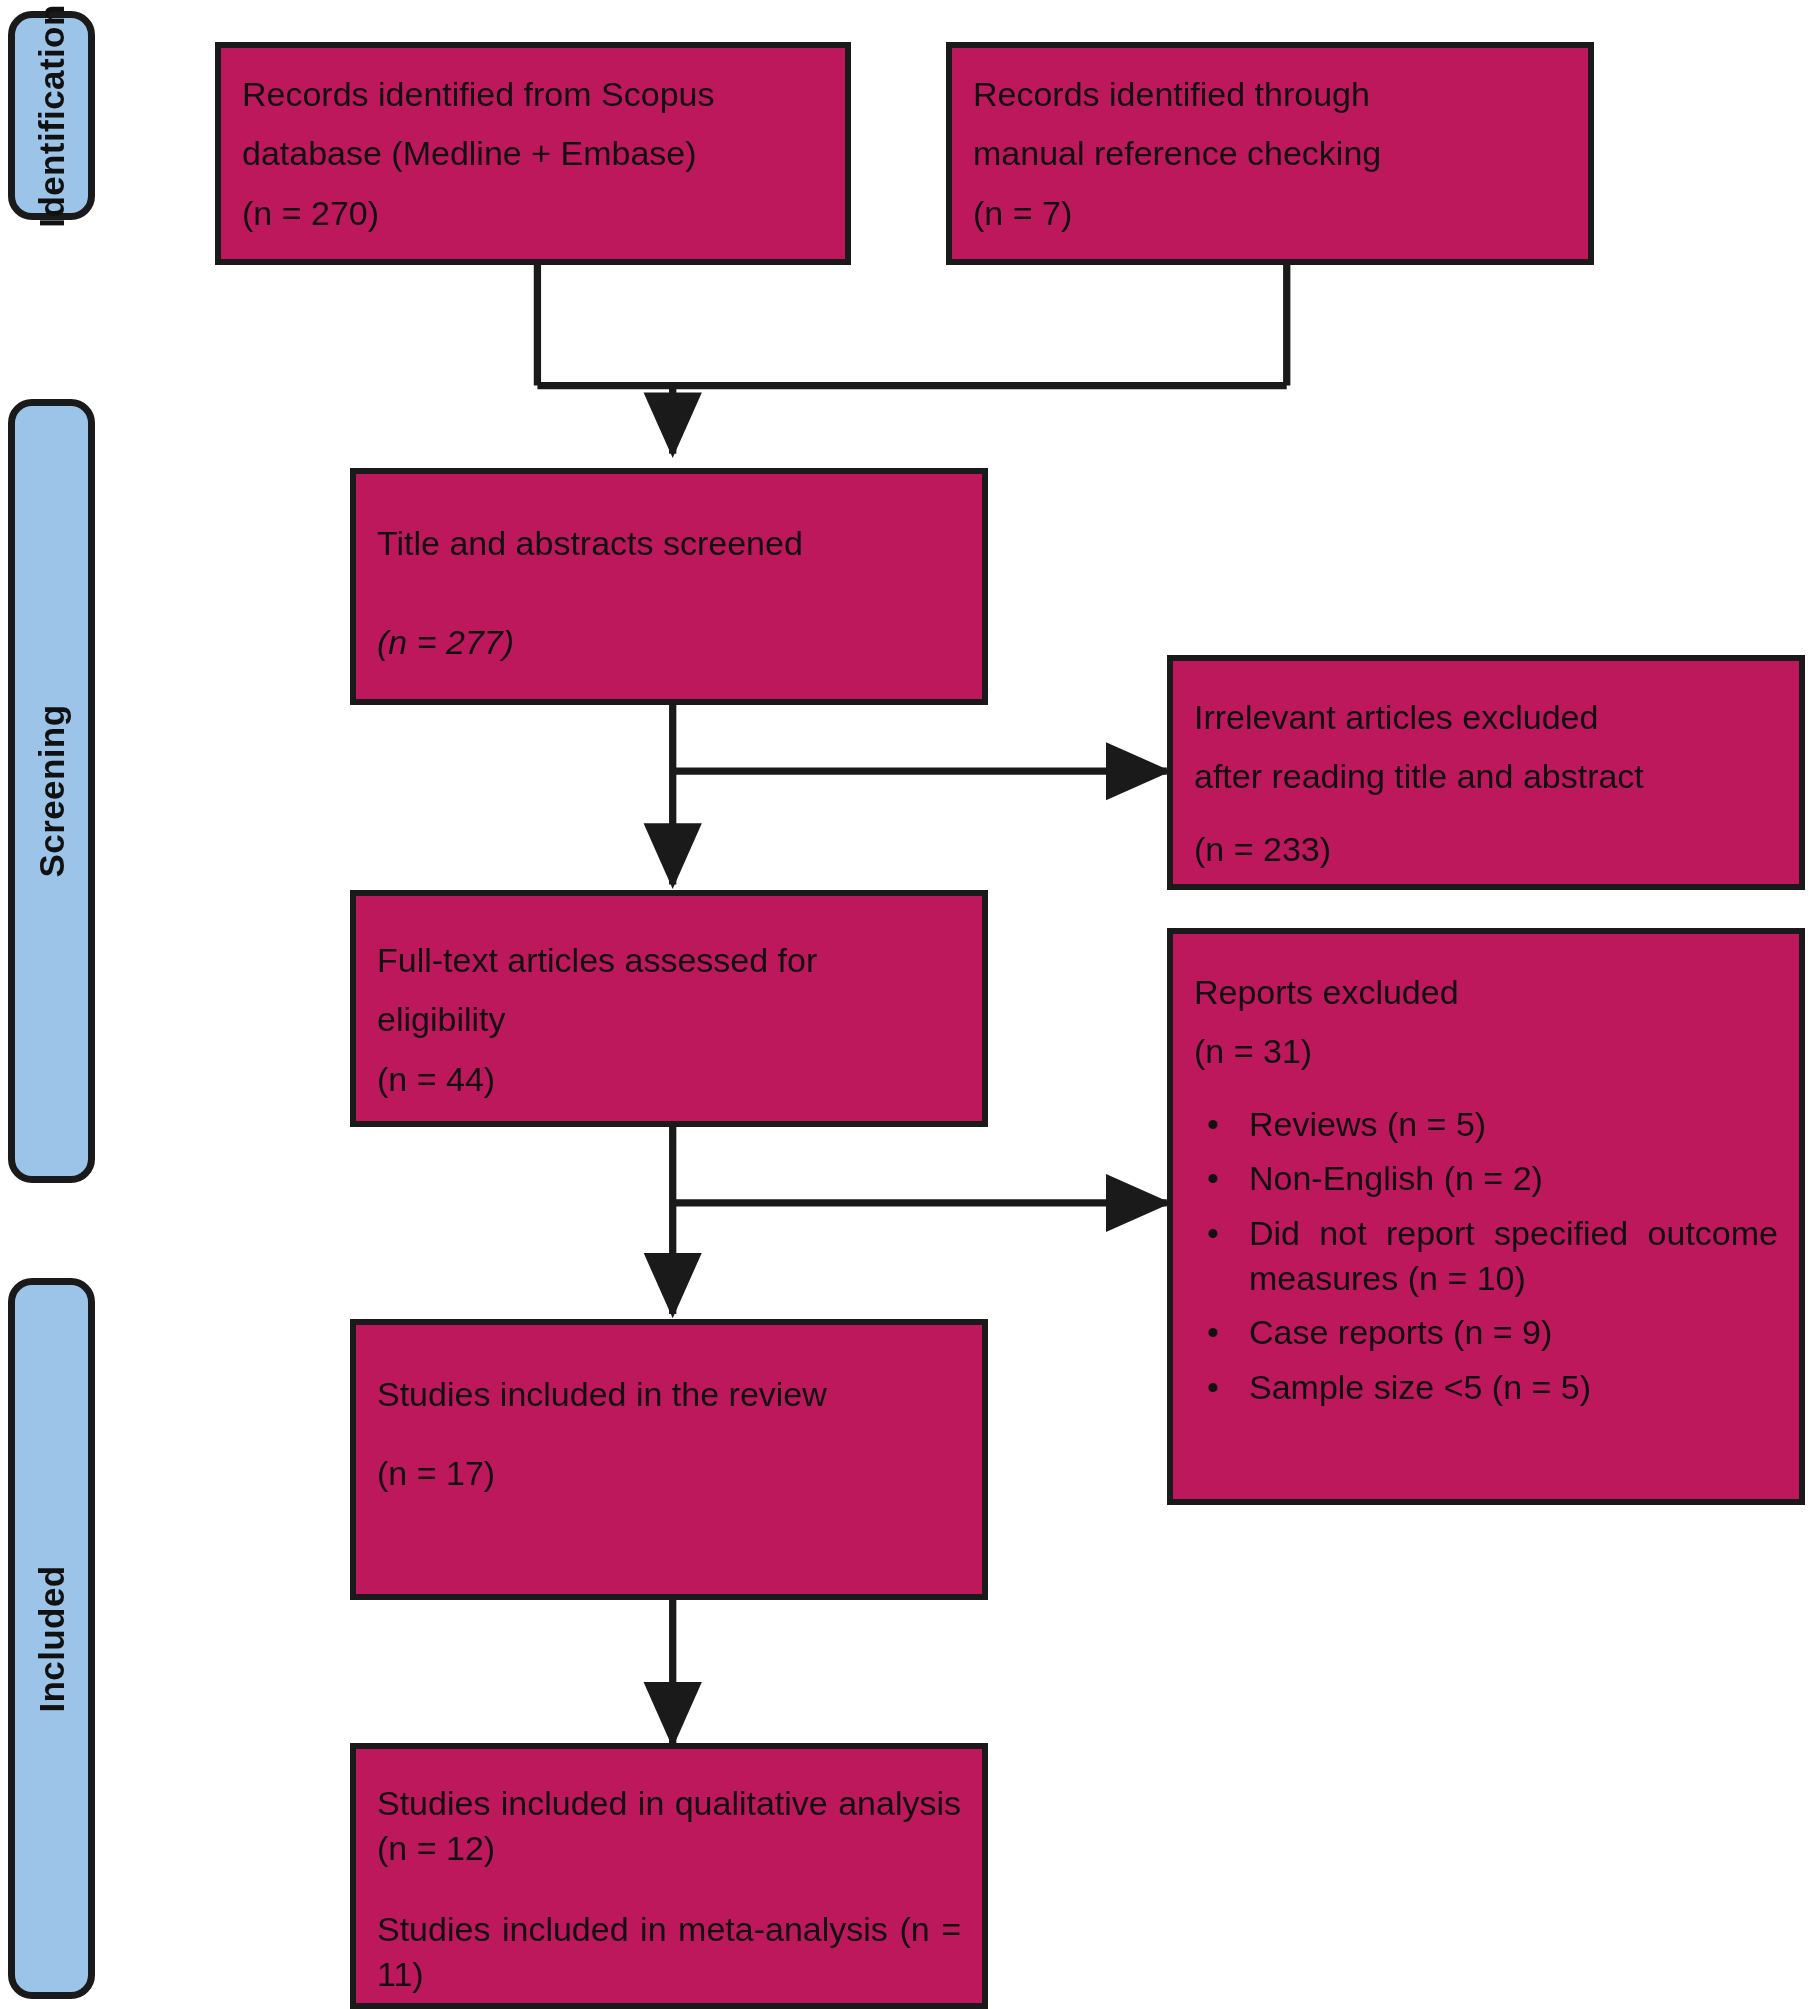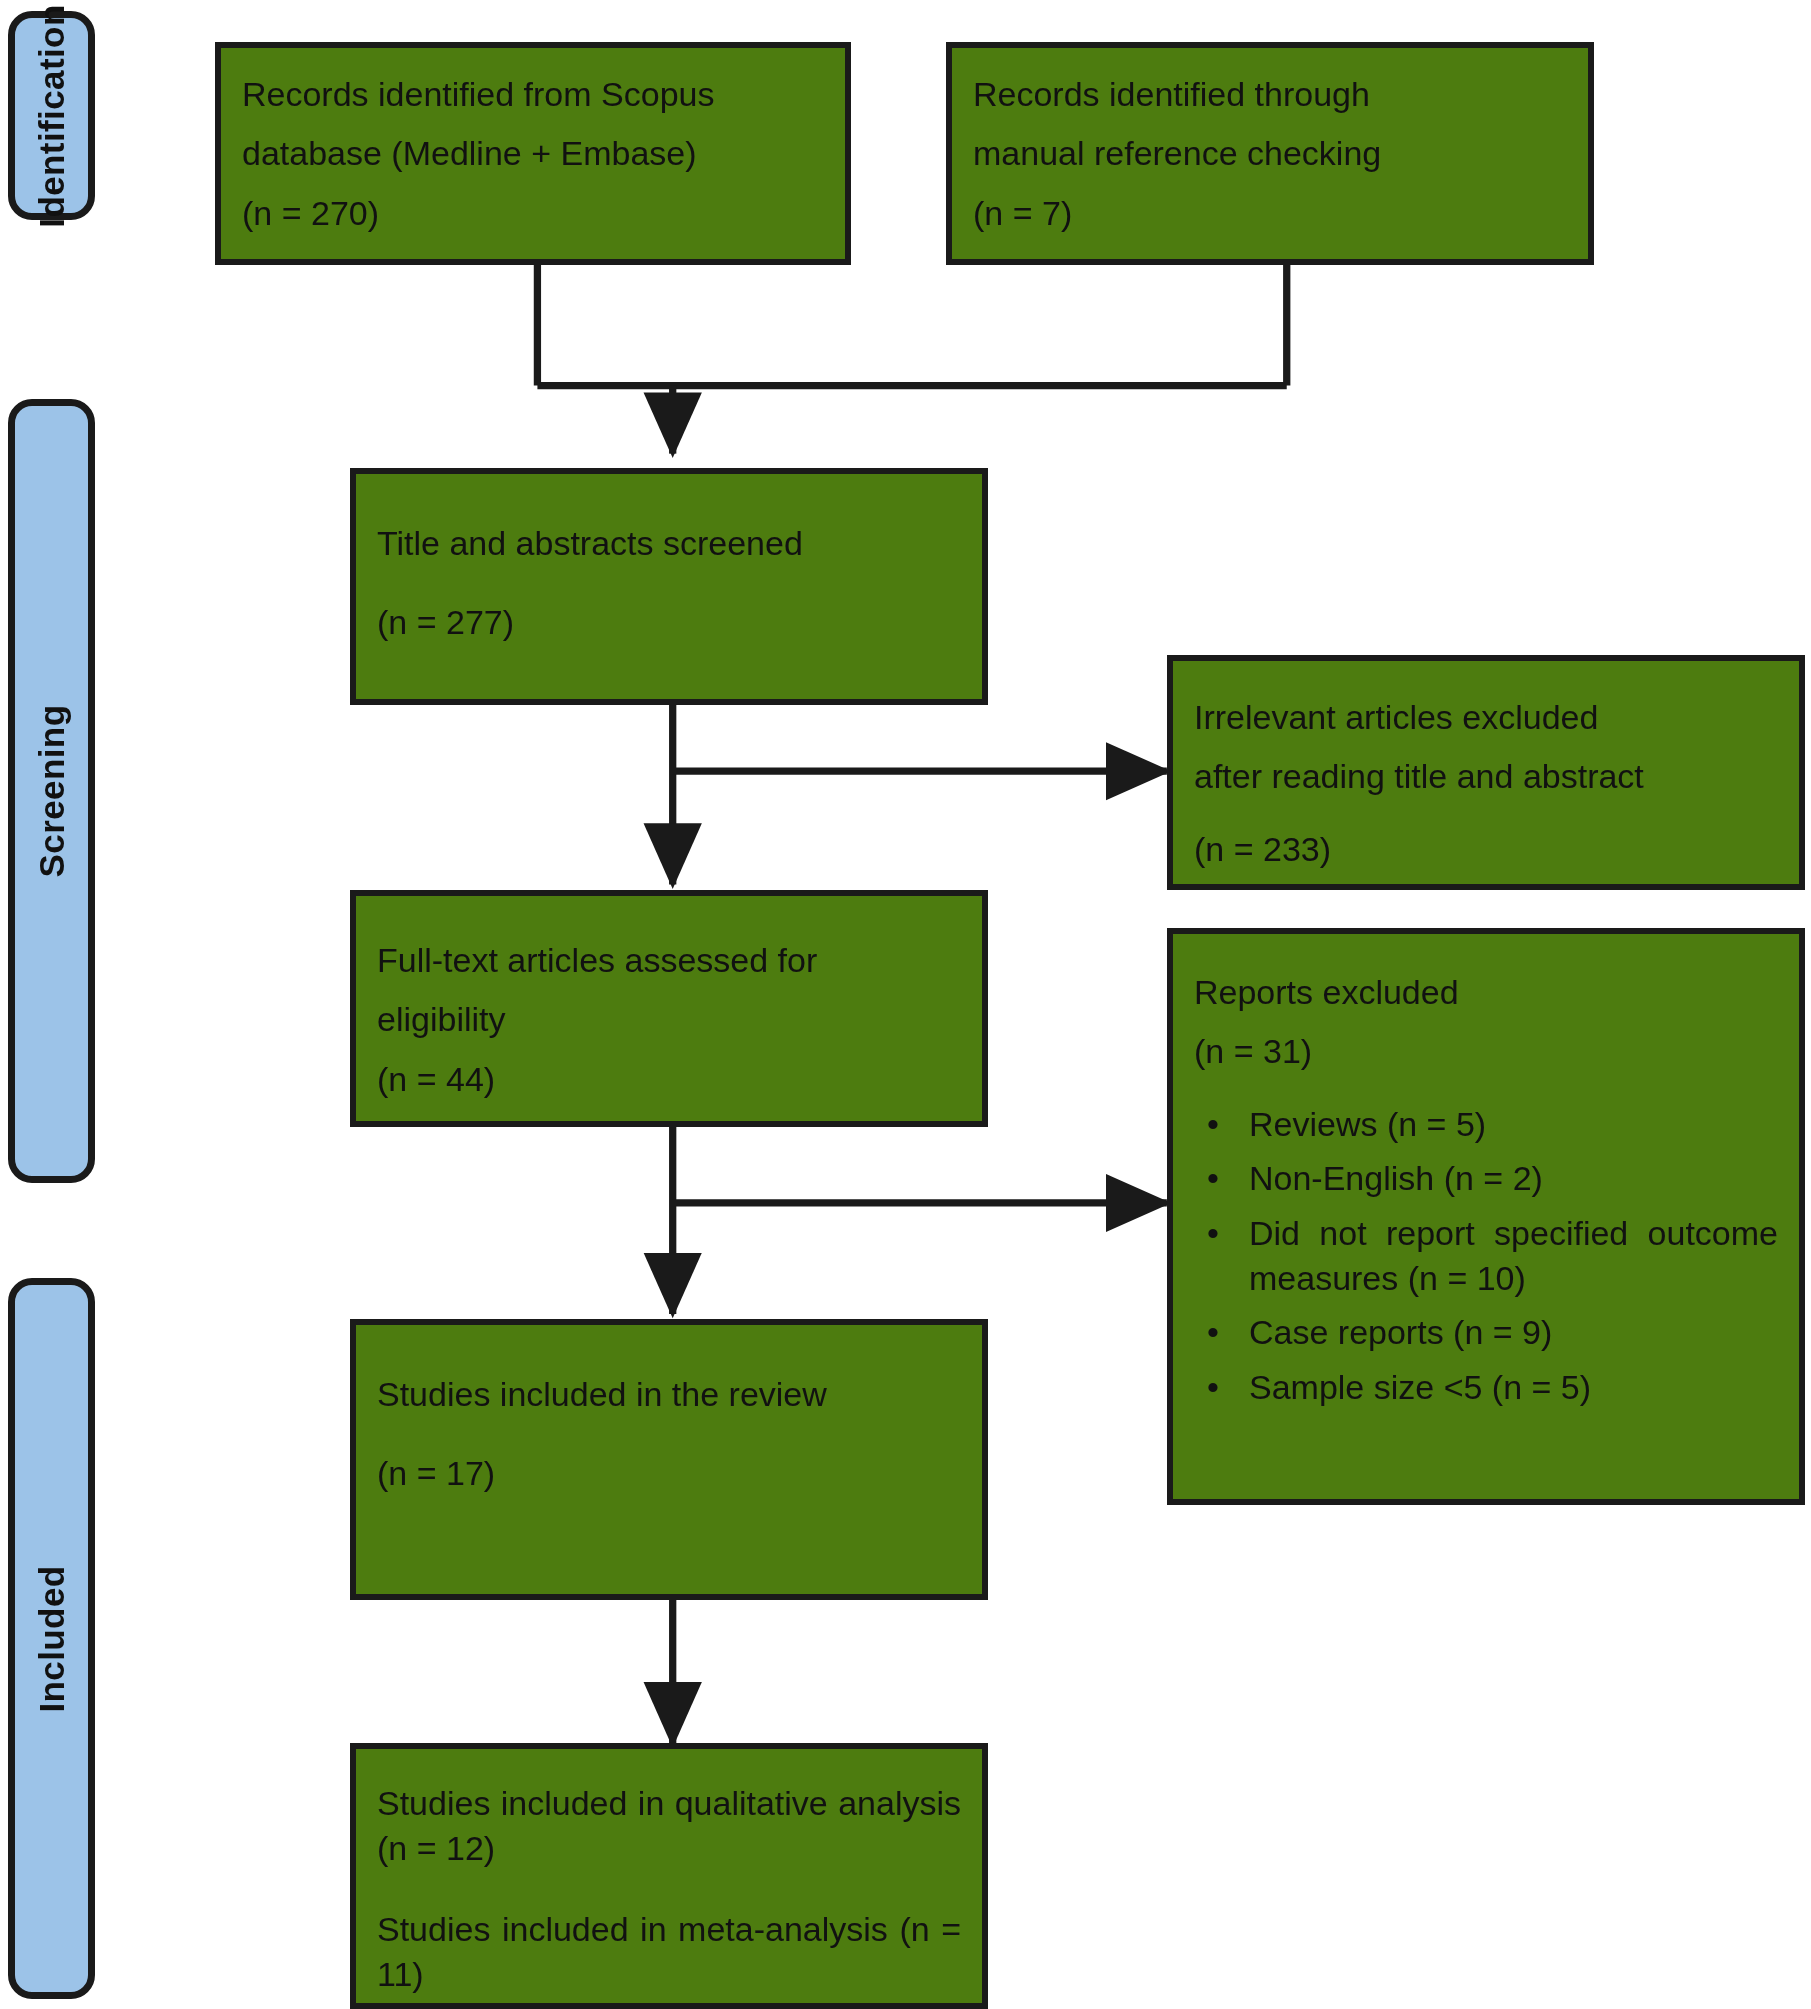--- a/index.html
+++ b/index.html
@@ -35,21 +35,21 @@
     white-space: nowrap;
     font-weight: bold;
     font-size: 35px;
     letter-spacing: 0.4px;
     color: #111111;
   }
 
   
   .node {
     position: absolute;
-    background: #4d7c0f;
+    background: #be185d;
     border: 6.5px solid #1a1a1a;
     box-sizing: border-box;
     padding: 24px 21px 18px 21px;
     color: #111111;
     font-size: 34px;
     line-height: 1.32;
   }
   .node p {
     margin: 0 0 14.6px 0;
   }
@@ -153,21 +153,21 @@
   </div>
 
   <div class="node justify" style="left:946px; top:42px; width:648px; height:223px;">
     <p>Records identified through</p>
     <p class="solo">manual reference checking</p>
     <p class="solo">(n = 7)</p>
   </div>
 
   <div class="node" style="left:350px; top:468px; width:638px; height:237px; padding-top:47px;">
     <p>Title and abstracts screened</p>
-    <p style="margin-top:34px;">(n = 277)</p>
+    <p style="margin-top:54px;font-style:italic;">(n = 277)</p>
   </div>
 
   <div class="node justify" style="left:1167px; top:655px; width:638px; height:235px; padding-top:34px;">
     <p>Irrelevant articles excluded</p>
     <p class="solo">after reading title and abstract</p>
     <p class="solo" style="margin-top:27.5px;">(n = 233)</p>
   </div>
 
   <div class="node justify" style="left:350px; top:890px; width:638px; height:237px; padding-top:42px;">
     <p>Full-text articles assessed for</p>

